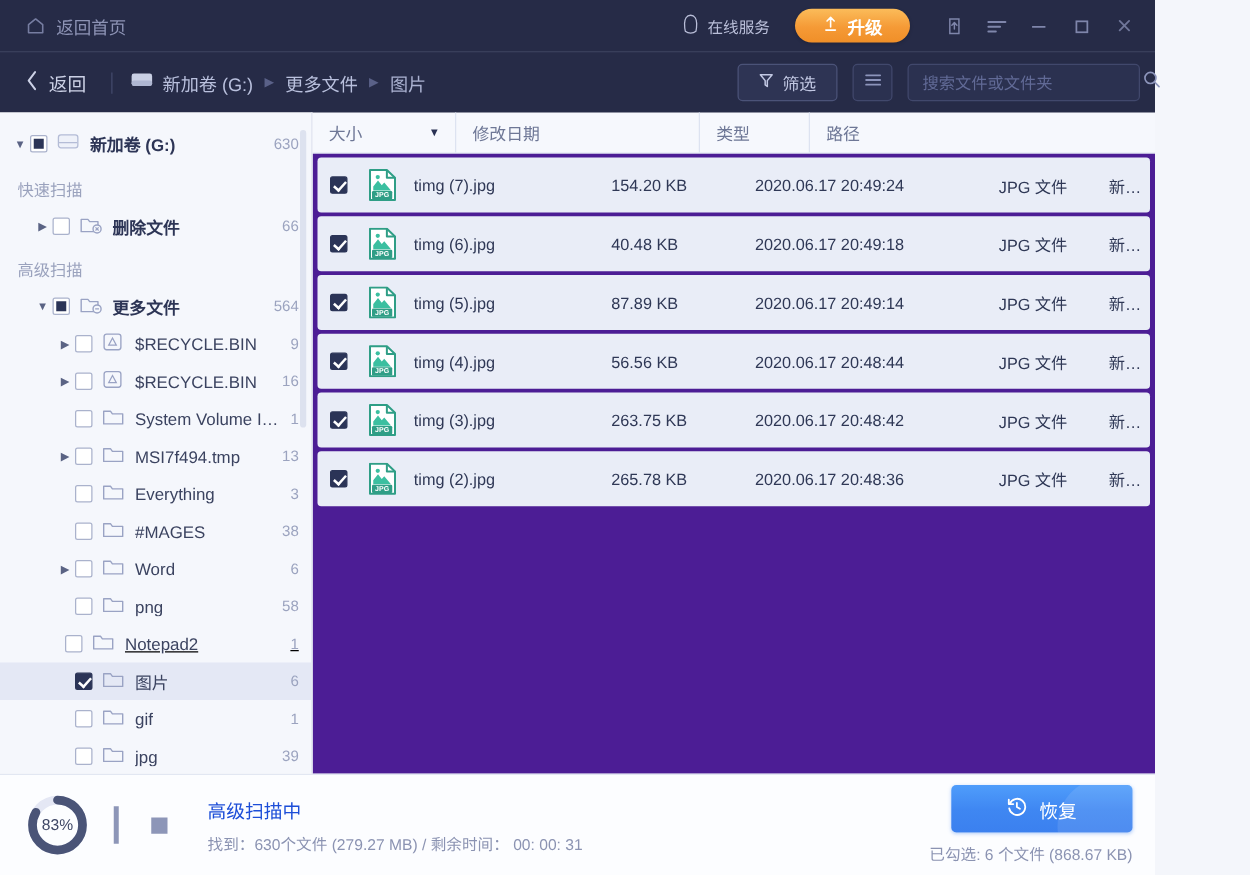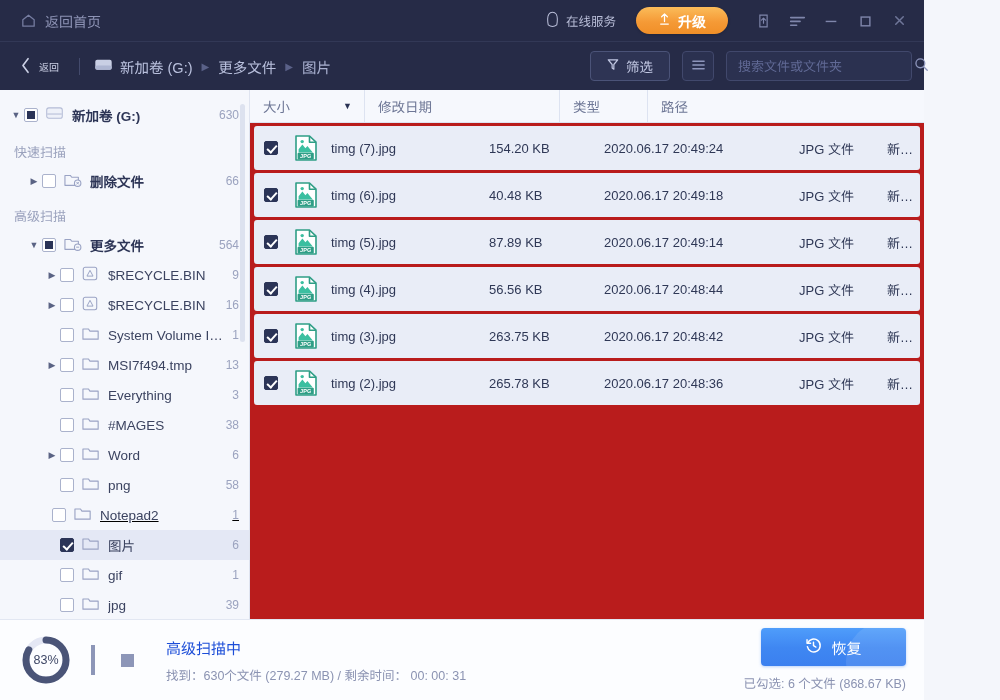--- a/index.html
+++ b/index.html
@@ -58,21 +58,21 @@
   .crumbbar {
     height: 49px; flex: 0 0 49px;
     background: #262b47;
     border-top: 1px solid #323856;
     display: flex; align-items: center;
     padding: 0 12px 0 14px;
     position: relative;
   }
   .back-btn {
     display: flex; align-items: center; gap: 8px;
-    color: #ccd1e6; font-size: 10px; cursor: pointer;
+    color: #ccd1e6; font-size: 15px; cursor: pointer;
     padding: 4px 6px;
   }
   .crumb-sep-line { width: 1px; height: 17px; background: #434a6c; margin: 0 14px; }
   .crumbs { display: flex; align-items: center; gap: 0px; }
   .crumb {
     color: #b9c0dd; font-size: 14.5px; cursor: pointer;
     display: flex; align-items: center; gap: 7px;
   }
   .crumb.cur { color: #aab1d0; }
   .crumb-arrow {
@@ -192,21 +192,21 @@
     margin-left: auto; margin-right: 12px;
     color: #2a3254; font-size: 9px;
   }
   .th-name  { width: 190px; flex: 0 0 190px; padding-left: 0; }
   .th-size  { width: 115px; flex: 0 0 115px; }
   .th-date  { width: 195px; flex: 0 0 195px; }
   .th-type  { width: 88px;  flex: 0 0 88px; }
   .th-path  { flex: 1 1 auto; }
   .hdr-cbx-wrap { width: 44px; flex: 0 0 44px; display: flex; align-items: center; justify-content: center; }
 
-  .tbody { flex: 1 1 auto; overflow: hidden; background: #b91c1c; padding-top: 2px; }
+  .tbody { flex: 1 1 auto; overflow: hidden; background: #4c1d95; padding-top: 2px; }
   .row {
     display: flex; height: 44px; align-items: center;
     margin: 1px 4px 3px 4px;
     border-radius: 3px;
     background: #e9edf7;
     cursor: pointer;
   }
   .cell { font-size: 13px; color: #2f3856; white-space: nowrap; overflow: hidden; text-overflow: ellipsis; }
   .c-name { width: 186px; flex: 0 0 186px; display: flex; align-items: center; }
   .c-size { width: 115px; flex: 0 0 115px; padding-left: 9px; }

